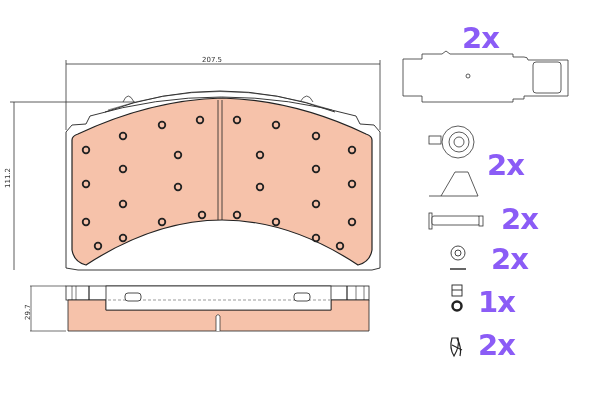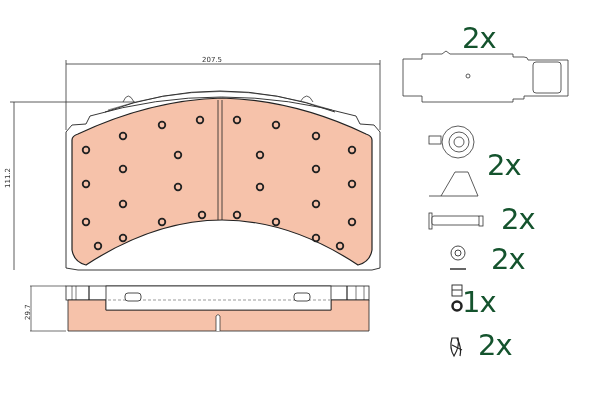--- a/index.html
+++ b/index.html
@@ -1,18 +1,18 @@
 <!DOCTYPE html>
 <html><head>
 <meta charset="utf-8">
 <style>
   html,body{margin:0;padding:0;background:#fff;}
   body{width:600px;height:400px;position:relative;overflow:hidden;font-family:"DejaVu Sans",sans-serif;}
   svg{position:absolute;left:0;top:0;}
-  .qty{position:absolute;font-family:"DejaVu Sans",sans-serif;font-weight:normal;font-size:29px;color:#14532d;line-height:1;letter-spacing:-1px;}
+  .qty{position:absolute;font-family:"DejaVu Sans",sans-serif;font-weight:bold;font-size:29px;color:#8b5cf6;line-height:1;letter-spacing:-1px;}
   .dim{font-family:"DejaVu Sans",sans-serif;font-size:7px;fill:#333;}
 </style>
 </head>
 <body>
 
 <svg width="600" height="400" viewBox="0 0 600 400">
 
   <g stroke="#333" stroke-width="0.8" fill="none">
     <line x1="66" y1="64" x2="380" y2="64"></line>
     <line x1="66" y1="60" x2="66" y2="130"></line>
@@ -125,14 +125,14 @@
     <path d="M452,338 Q449,348 454,356 Q460,346 458,338 Z"></path>
     <path d="M457,338 Q462,348 460,356"></path>
     <path d="M452,345 L462,350"></path>
   </g>
 </svg>
 
 <div class="qty" style="left:462px;top:24px;">2x</div>
 <div class="qty" style="left:487px;top:151px;">2x</div>
 <div class="qty" style="left:501px;top:205px;">2x</div>
 <div class="qty" style="left:491px;top:245px;">2x</div>
-<div class="qty" style="left:462px;top:288px;">1x</div>
+<div class="qty" style="left:478px;top:288px;">1x</div>
 <div class="qty" style="left:478px;top:331px;">2x</div>
 
 </body></html>

